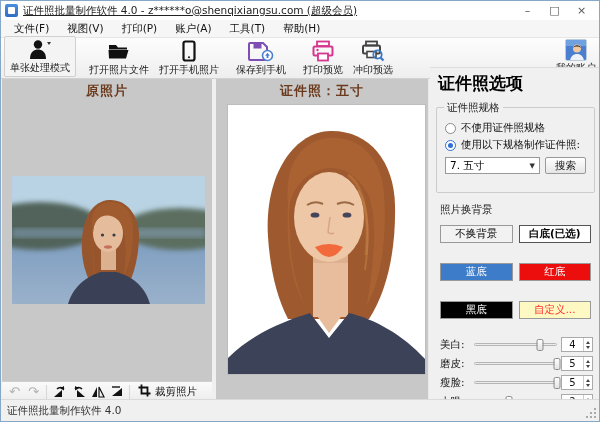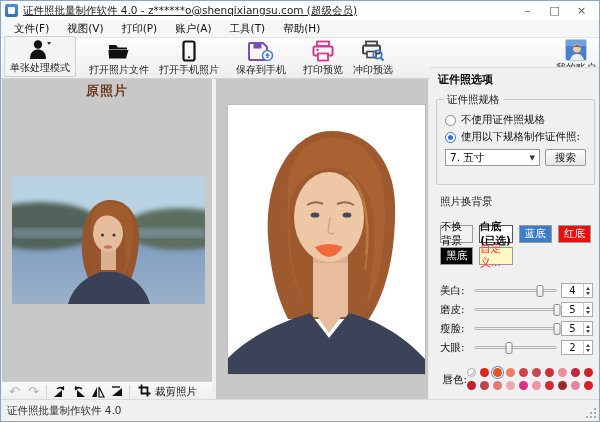--- a/index.html
+++ b/index.html
@@ -36,34 +36,34 @@
   .photo-id { position:absolute; left:12px; top:26px; width:197px; height:269px; box-shadow:0 0 0 1px #bdbdbd; }
 
   
   .mini-toolbar { position:absolute; left:0; right:0; bottom:0; height:20px; background:linear-gradient(#fafafa,#ededed); border-top:1px solid #cfcfcf; display:flex; align-items:center; padding:0 3px; }
   .mini-btn { width:19px; height:17px; display:flex; align-items:center; justify-content:center; }
   .mini-sep { width:1px; height:14px; background:#d5d5d5; margin:0 3px; }
   .undo-glyph { font-size:13px; color:#b3b3b3; line-height:1; }
   .crop-btn { display:flex; align-items:center; gap:4px; padding:0 5px; height:14px; font-size:10.5px; color:#111; }
 
   
-  .options-title { font-weight:bold; font-size:11px; color:#000; padding:4px 8px 2px; }
+  .options-title { font-weight:bold; font-size:17px; color:#000; padding:4px 8px 2px; }
   .groupbox { position:relative; margin:10px 6px 0; border:1px solid #cccccc; border-radius:2px; padding:10px 6px 16px; }
   .groupbox .legend { position:absolute; top:-7px; left:7px; background:#f0f0f0; padding:0 3px; font-size:10.5px; color:#222; }
   .radio-row { display:flex; align-items:center; gap:5px; margin:3px 2px; font-size:10.5px; color:#111; }
   .radio { width:11px; height:11px; border:1px solid #8a8a8a; border-radius:50%; background:#fff; position:relative; flex:0 0 auto; }
   .radio.sel { border-color:#2f6fd6; }
   .radio.sel::after { content:''; position:absolute; inset:2px; background:#2f6fd6; border-radius:50%; }
   .combo-row { display:flex; gap:5px; margin:5px 2px 2px; }
   .combo { flex:1; background:#fff; border:1px solid #999; height:17px; display:flex; align-items:center; justify-content:space-between; padding:0 4px; font-size:10.5px; }
   .combo .arrow { font-size:7px; color:#333; }
   .btn { background:linear-gradient(#fefefe,#e7e7e7); border:1px solid #999; border-radius:2px; font-size:10.5px; padding:0 9px; height:17px; line-height:15px; color:#111; }
 
   .bg-section-label { font-size:10.5px; color:#222; margin:10px 10px 4px; }
-  .bg-grid { display:grid; grid-template-columns:1fr 1fr 1fr 1fr; gap:4px 6px; margin:16px 10px; }
+  .bg-grid { display:grid; grid-template-columns:1fr 1fr; gap:20px 6px; margin:8px 10px; }
   .bg-btn { height:18px; display:flex; align-items:center; justify-content:center; font-size:10.5px; border:1px solid #999; }
 
   .sliders { margin:16px 8px 0 10px; }
   .slider-row { display:flex; align-items:center; height:19px; gap:4px; }
   .slider-label { width:30px; font-size:10.5px; color:#111; }
   .slider-track { flex:1; position:relative; height:14px; }
   .track-line { position:absolute; left:0; right:0; top:5px; height:3px; background:#ececec; border:1px solid #b5b5b5; border-radius:2px; }
   .slider-thumb { position:absolute; top:1px; width:7px; height:12px; background:linear-gradient(#fefefe,#e3e3e3); border:1px solid #8a8a8a; border-radius:2px; transform:translateX(-50%); }
   .spin-box { width:32px; height:15px; background:#fff; border:1px solid #aaa; display:flex; align-items:stretch; }
   .spin-val { flex:1; text-align:center; font-size:10px; line-height:13px; color:#111; }
@@ -267,20 +267,21 @@
           <svg width="13" height="13" viewBox="0 0 13 13">
               <path d="M3.5,0.5 V9.5 H12.5 M0.5,3.5 H9.5 V12.5" fill="none" stroke="#111" stroke-width="1.8"></path>
             </svg>
         </span>
         <span>裁剪照片</span>
       </span>
     </div>
   </div>
 
   <div class="panel-mid">
+    <div class="panel-header">证件照：五寸</div>
     <div class="photo-id">
       <svg width="197" height="269" viewBox="0 0 197 269">
         <rect width="197" height="269" fill="#ffffff"></rect>
         <path d="M40,132 C36,70 66,27 102,26 C141,25 166,56 167,100 C168,146 159,186 141,214 L60,214 C48,191 42,162 40,132 Z" fill="#9e5a2e"></path>
         <path d="M85,145 L85,212 L120,212 L120,145 Z" fill="#e7bd9d"></path>
         <rect x="85" y="145" width="35" height="13" fill="#d9ab8a" opacity="0.7"></rect>
         <ellipse cx="101" cy="112" rx="35" ry="45" fill="#eec7a7"></ellipse>
         <path d="M79,100 Q87,95 95,99" stroke="#9a6a44" stroke-width="2" fill="none"></path>
         <path d="M109,99 Q118,95 126,100" stroke="#9a6a44" stroke-width="2" fill="none"></path>
         <ellipse cx="87" cy="110" rx="4.4" ry="2.6" fill="#45455a"></ellipse>

